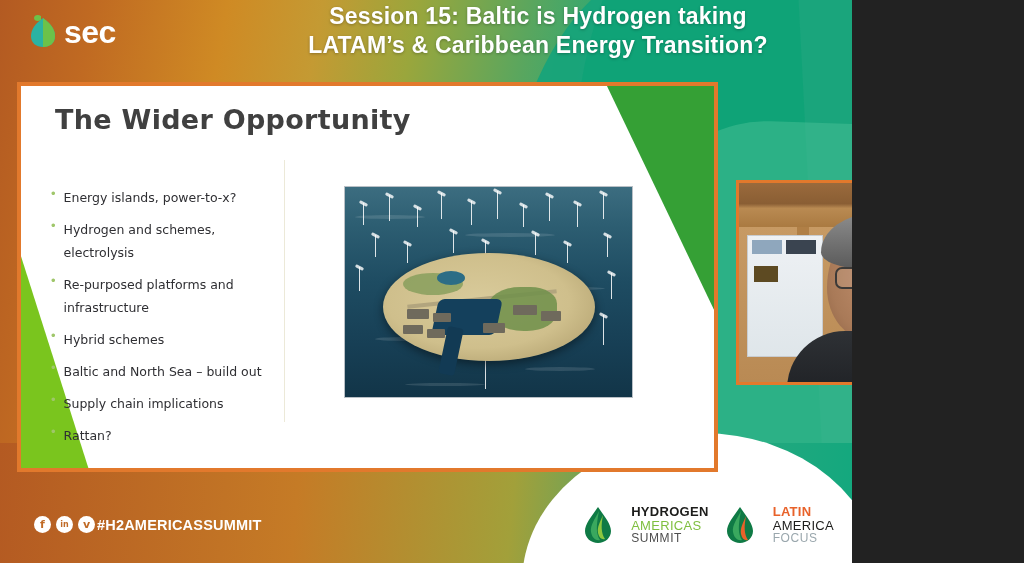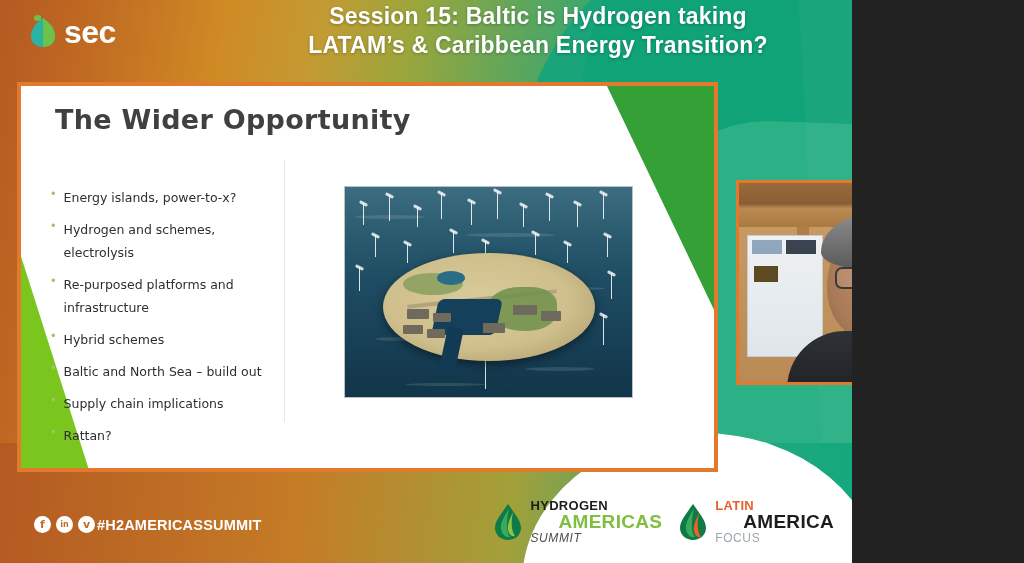--- a/index.html
+++ b/index.html
@@ -220,30 +220,30 @@
     color:#c06a26;font-size:11px;font-weight:700;line-height:1;
     font-family:"DejaVu Sans", sans-serif;
   }
   .hashtag{
     position:absolute;left:97px;top:517px;color:#fff;font-size:14.5px;
     font-weight:700;letter-spacing:.2px;
   }
   .logos{
     position:absolute;right:18px;bottom:18px;display:flex;align-items:center;gap:16px;
   }
-  .logo{display:flex;align-items:center;gap:7px;}
+  .logo{display:flex;align-items:center;gap:18px;}
   .drop{
     width:30px;height:38px;position:relative;
   }
   .drop svg{display:block;}
   .logo .lines{display:flex;flex-direction:column;line-height:1.05;}
   .logo .l1{font-size:13px;font-weight:800;letter-spacing:.3px;}
-  .logo .l2{font-size:19px;font-weight:700;letter-spacing:.3px;margin-left:28px;}
+  .logo .l2{font-size:13px;font-weight:400;letter-spacing:.3px;}
   .logo .l3{font-size:12px;font-weight:500;letter-spacing:.6px;}
-  .h-l1{color:#1d1d1b;} .h-l2{color:#7fbf3f;} .h-l3{color:#4d4d4d;font-style:italic;}
+  .h-l1{color:#1d1d1b;} .h-l2{color:#7fbf3f;} .h-l3{color:#4d4d4d;}
   .a-l1{color:#e8622a;} .a-l2{color:#1d1d1b;} .a-l3{color:#9aa7ad;}
 </style>
 </head>
 <body>
 
 <div id="stage">
 
   <div class="wave wave2"></div>
   <div class="wave wave1"></div>
   <div class="wave wave3"></div>

